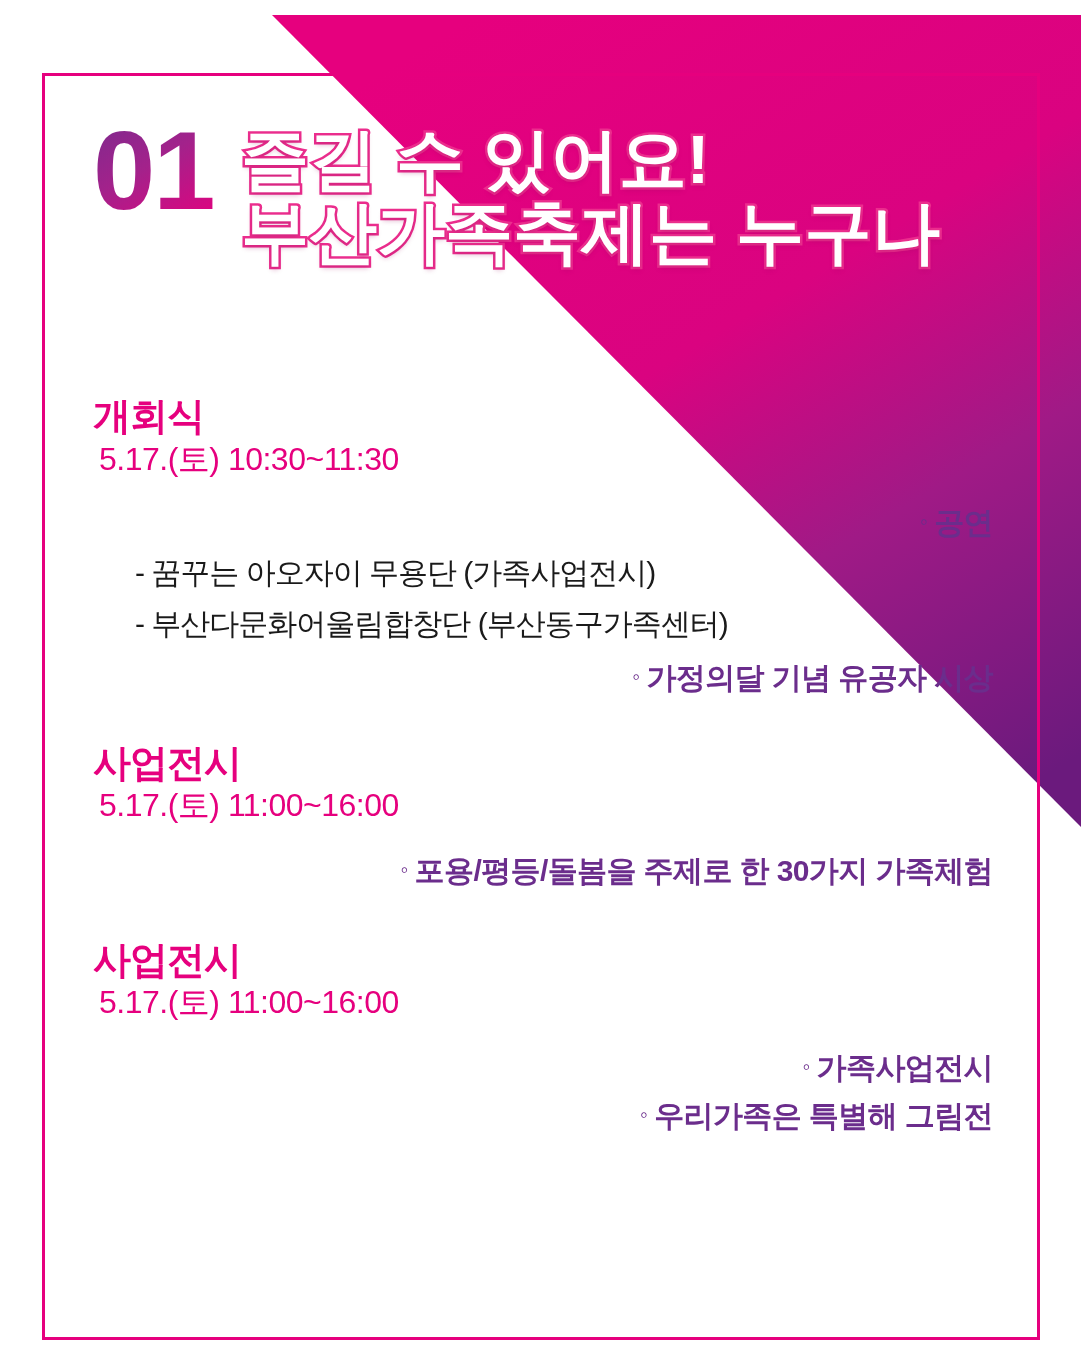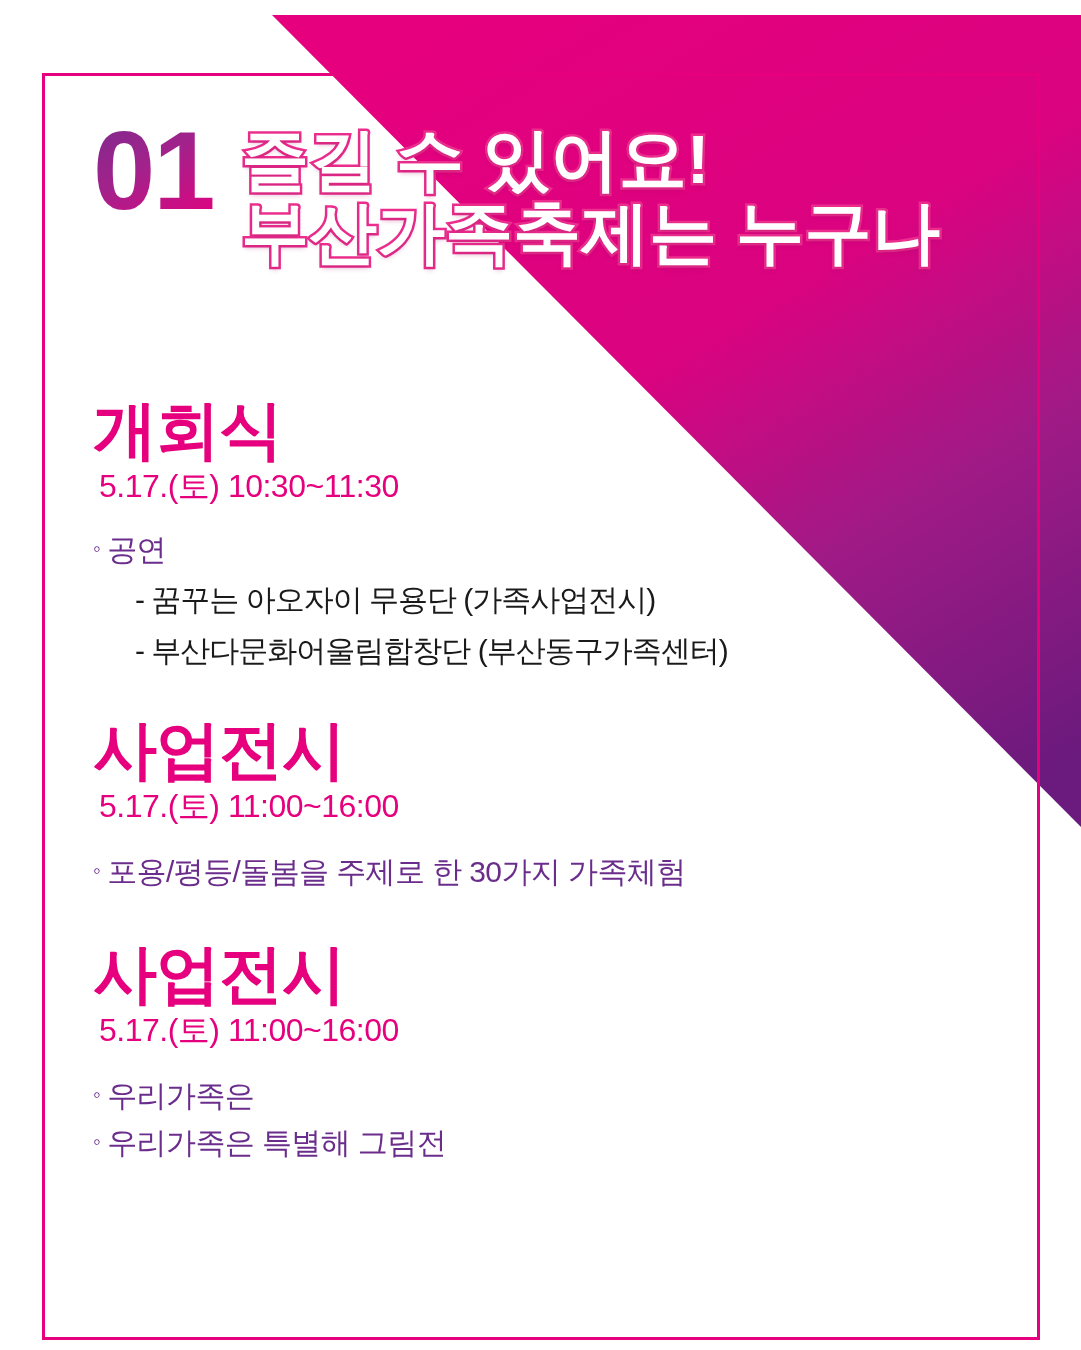--- a/index.html
+++ b/index.html
@@ -83,44 +83,45 @@
 
   
   .content {
     position: absolute;
     left: 93px;
     top: 382px;
     width: 900px;
   }
   .section { margin-bottom: 0; }
   .sec-head {
-    font-size: 64px;
+    font-size: 38px;
     font-weight: bold;
     color: #E6007E;
     line-height: 1.04;
     letter-spacing: -1px;
     margin: 0;
   }
   .sec-date {
     font-size: 32px;
     font-weight: normal;
     color: #E6007E;
     line-height: 1.25;
     letter-spacing: -0.5px;
     margin: 2px 0 0 6px;
   }
   .bullets { margin: 22px 0 0 0; }
   .bullet {
     font-size: 30px;
-    font-weight: normal;
+    font-weight: bold;
     color: #6B2D8C;
     line-height: 1.45;
     letter-spacing: -0.6px;
     margin: 0 0 4px 0;
     display: block;
+    text-align: right;
   }
   .bullet .dot {
     display: inline-block;
     font-size: 22px;
     vertical-align: 4px;
     margin-right: 7px;
     color: #6B2D8C;
   }
   .subitem {
     font-size: 30px;
@@ -167,20 +168,23 @@
 
     <div class="section">
       <div class="sec-head">개회식</div>
       <div class="sec-date">5.17.(토) 10:30~11:30</div>
       <div class="bullets">
         <div class="bullet">
           <span class="dot">◦</span><span>공연</span>
         </div>
         <div class="subitem">- 꿈꾸는 아오자이 무용단 (가족사업전시)</div>
         <div class="subitem">- 부산다문화어울림합창단 (부산동구가족센터)</div>
+        <div class="bullet" style="margin-top:10px;">
+          <span class="dot">◦</span><span>가정의달 기념 유공자 시상</span>
+        </div>
       </div>
     </div>
 
     <div class="gap-s1"></div>
 
     <div class="section">
       <div class="sec-head">사업전시</div>
       <div class="sec-date">5.17.(토) 11:00~16:00</div>
       <div class="bullets sec2-bullets">
         <div class="bullet">
@@ -189,21 +193,21 @@
       </div>
     </div>
 
     <div class="gap-s2"></div>
 
     <div class="section">
       <div class="sec-head">사업전시</div>
       <div class="sec-date">5.17.(토) 11:00~16:00</div>
       <div class="bullets sec3-bullets">
         <div class="bullet">
-          <span class="dot">◦</span><span>우리가족은</span>
+          <span class="dot">◦</span><span>가족사업전시</span>
         </div>
         <div class="bullet">
           <span class="dot">◦</span><span>우리가족은 특별해 그림전</span>
         </div>
       </div>
     </div>
 
   </div>
 </div>
 

